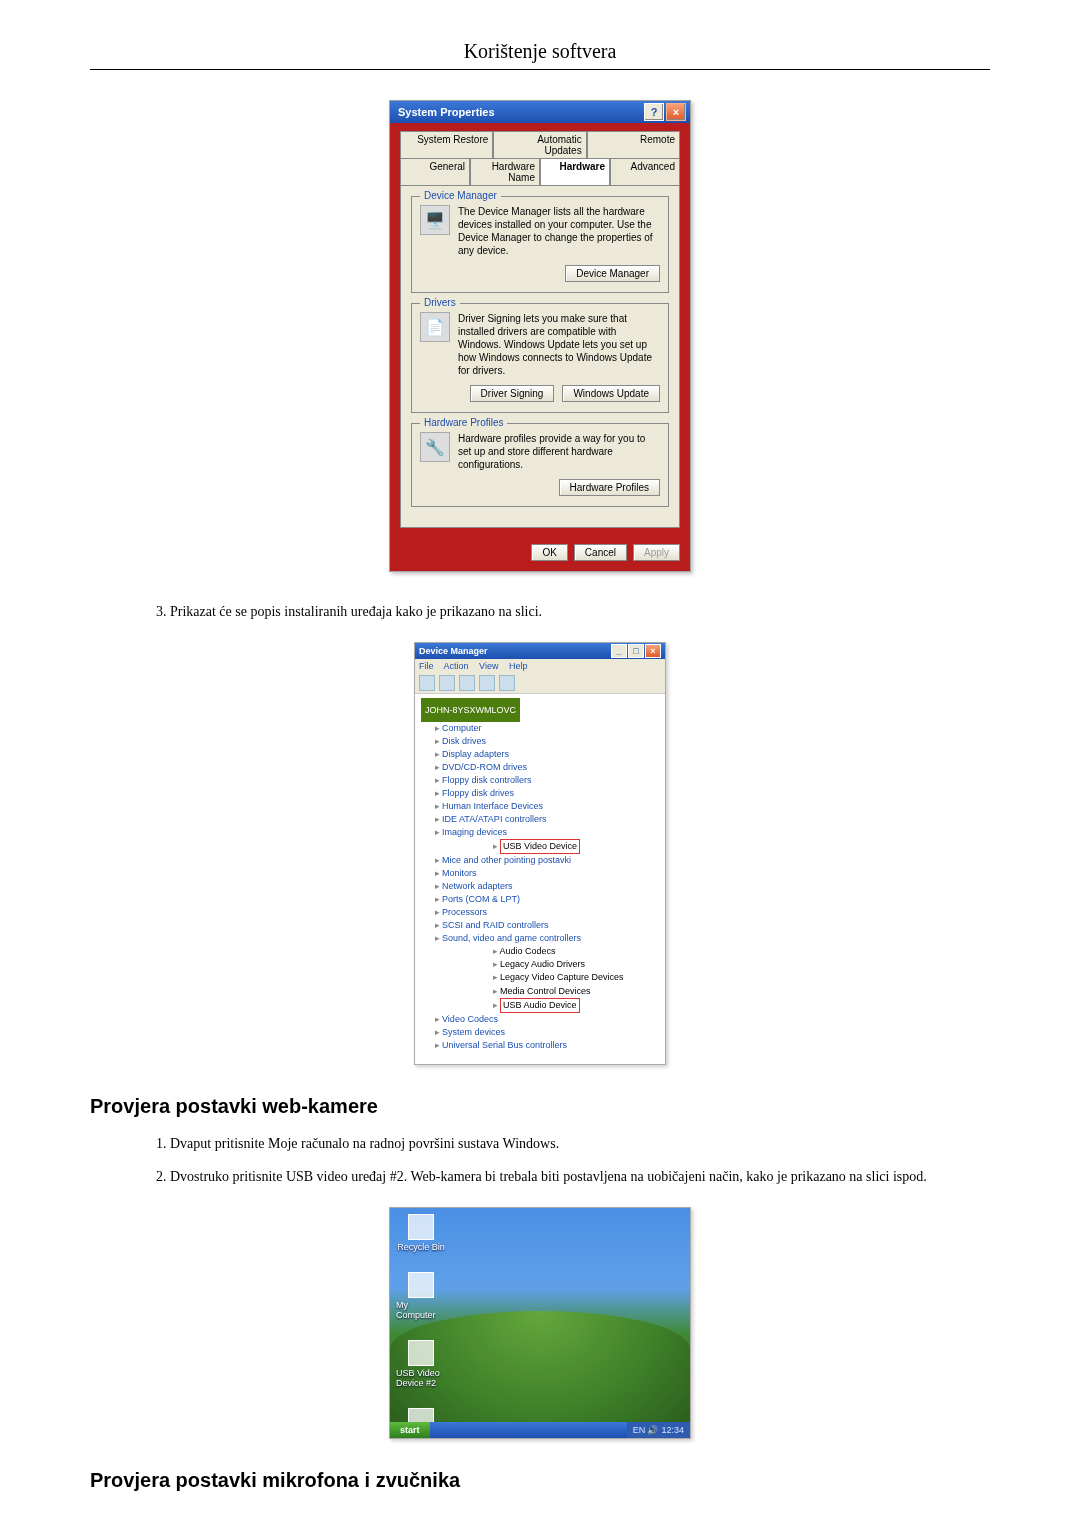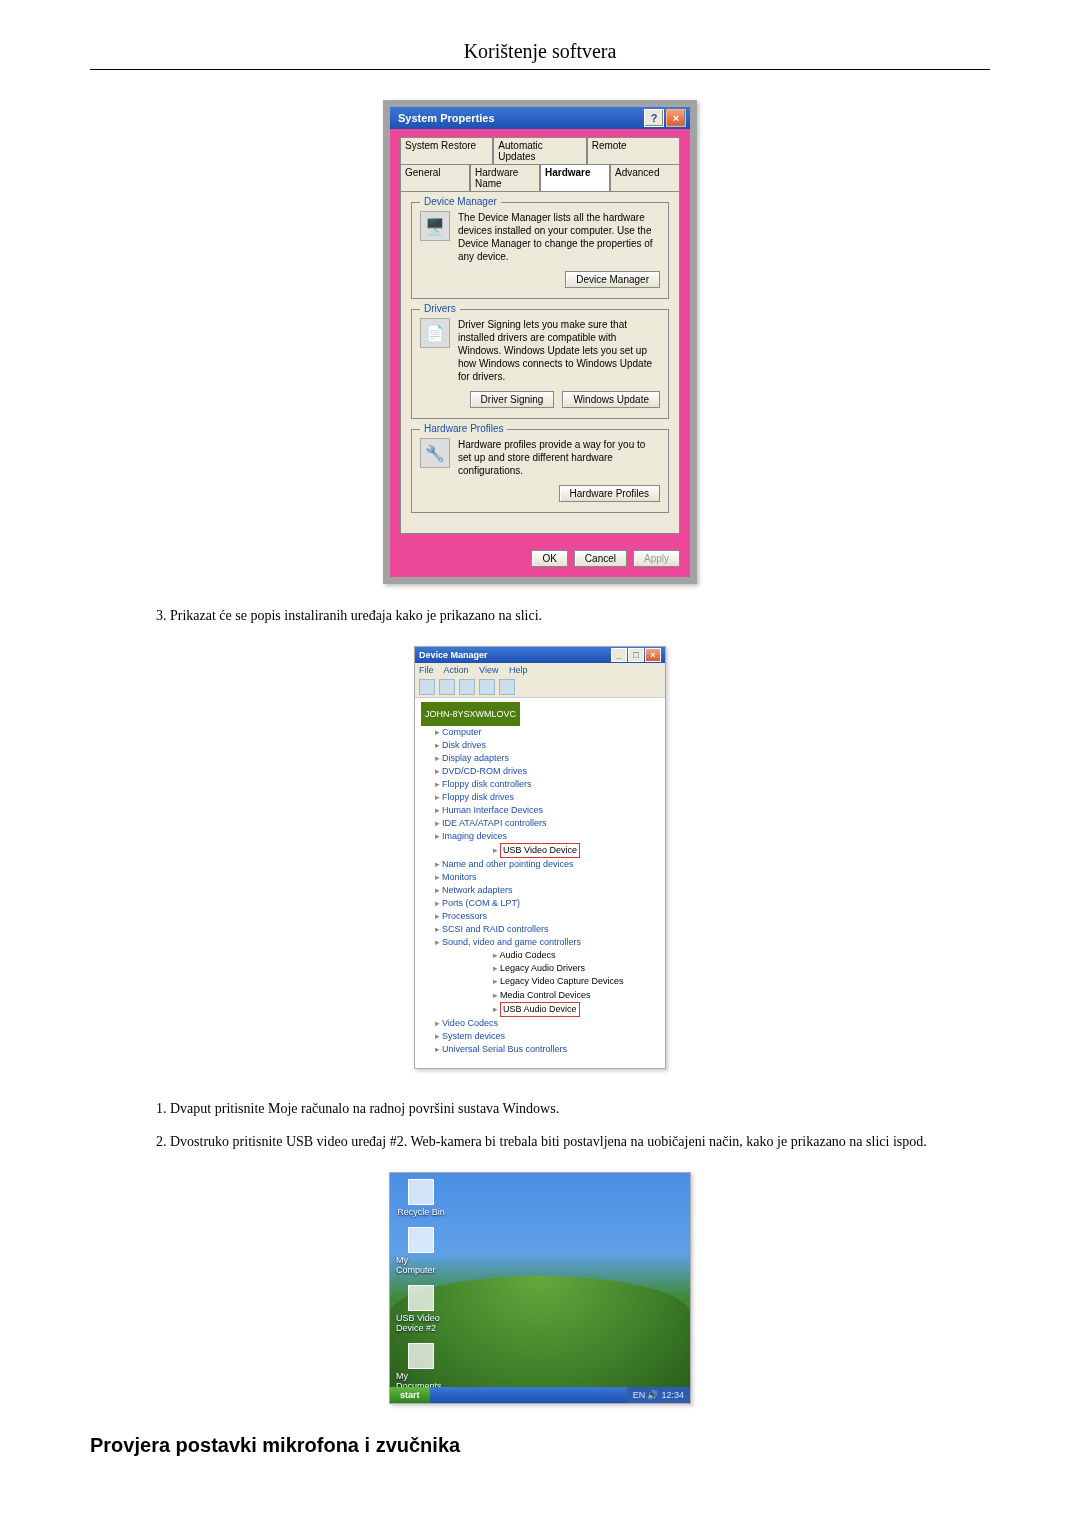--- a/index.html
+++ b/index.html
@@ -23,23 +23,23 @@
   }
   .header-rule {
     border: none;
     border-top: 1px solid #000;
     margin: 0 0 30px 0;
   }
 
   
   .sysprop {
     width: 300px;
-    margin: 0 auto 22px;
-    border: 7px solid #a3a3a3;
-    background: #ec4899;
+    margin: 0 auto 30px;
+    border: 1px solid #a3a3a3;
+    background: #b91c1c;
     font-family: Tahoma, sans-serif;
     font-size: 11px;
     color: #000;
     box-shadow: 2px 2px 4px rgba(0,0,0,.25);
   }
   .sysprop-titlebar {
     height: 22px;
     background: linear-gradient(#3b78d7,#1d4fb0);
     color: #fff;
     display: flex;
@@ -59,21 +59,21 @@
   }
   .tb-btn.close { background: linear-gradient(#f7a27a,#e05a2b); color:#fff; border-color:#f7b38c; }
   .sysprop-body { padding: 8px 10px 10px; }
   .tabs-row { display: flex; }
   .tab {
     flex: 1;
     border: 1px solid #888;
     border-bottom: none;
     background: #ece9d8;
     padding: 2px 4px;
-    text-align: left;
+    text-align: right;
     font-size: 10px;
   }
   .tab.active { background:#fff; font-weight:bold; }
   .tab-panel {
     border: 1px solid #888;
     background:#ece9d8;
     padding: 10px;
   }
   .groupbox {
     border: 1px solid #888;
@@ -178,21 +178,21 @@
     font-size: 9px;
     overflow:hidden;
   }
   .desktop .hill {
     position:absolute; left:0; right:0; bottom:0; height:55%;
     background: radial-gradient(ellipse at 50% 0%, #64a83c 0%, #3c7d28 60%, #295a1b 100%);
     border-top-left-radius: 50% 30%;
     border-top-right-radius: 50% 30%;
   }
   .desktop .icons {
-    position:absolute; left:6px; top:6px; display:flex; flex-direction:column; gap:10px;
+    position:absolute; left:6px; top:6px; display:flex; flex-direction:column; gap:20px;
     color:#fff; text-shadow:0 1px 2px #003;
   }
   .desktop .dicon { display:flex; flex-direction:column; align-items:center; gap:2px; width:50px;}
   .desktop .dicon .dimg { width:24px;height:24px;background:rgba(255,255,255,.75);border:1px solid #fff; }
   .desktop .taskbar {
     position:absolute; left:0; right:0; bottom:0; height:16px;
     background: linear-gradient(#3b78d7,#1d4fb0);
     display:flex; align-items:center;
   }
   .desktop .start {
@@ -323,41 +323,42 @@
         <li>Display adapters</li>
         <li>DVD/CD-ROM drives</li>
         <li>Floppy disk controllers</li>
         <li>Floppy disk drives</li>
         <li>Human Interface Devices</li>
         <li>IDE ATA/ATAPI controllers</li>
         <li>Imaging devices</li>
         <ul>
           <li class="black"><span class="hl-red">USB Video Device</span></li>
         </ul>
-        <li>Name and other pointing devices</li>
+        <li>Mice and other pointing postavki</li>
         <li>Monitors</li>
         <li>Network adapters</li>
         <li>Ports (COM &amp; LPT)</li>
         <li>Processors</li>
         <li>SCSI and RAID controllers</li>
         <li>Sound, video and game controllers</li>
         <ul>
           <li class="black">Audio Codecs</li>
           <li class="black">Legacy Audio Drivers</li>
           <li class="black">Legacy Video Capture Devices</li>
           <li class="black">Media Control Devices</li>
           <li class="black"><span class="hl-red">USB Audio Device</span></li>
         </ul>
         <li>Video Codecs</li>
         <li>System devices</li>
         <li>Universal Serial Bus controllers</li>
       </ul>
     </div>
   </div>
 
+  <div class="section-heading">Provjera postavki web-kamere</div>
 
   <ol class="steps">
     <li>Dvaput pritisnite Moje računalo na radnoj površini sustava Windows.</li>
     <li>Dvostruko pritisnite USB video uređaj #2. Web-kamera bi trebala biti postavljena na uobičajeni način, kako je prikazano na slici ispod.</li>
   </ol>
 
   <div class="desktop">
     <div class="hill"></div>
     <div class="icons">
       <div class="dicon">

